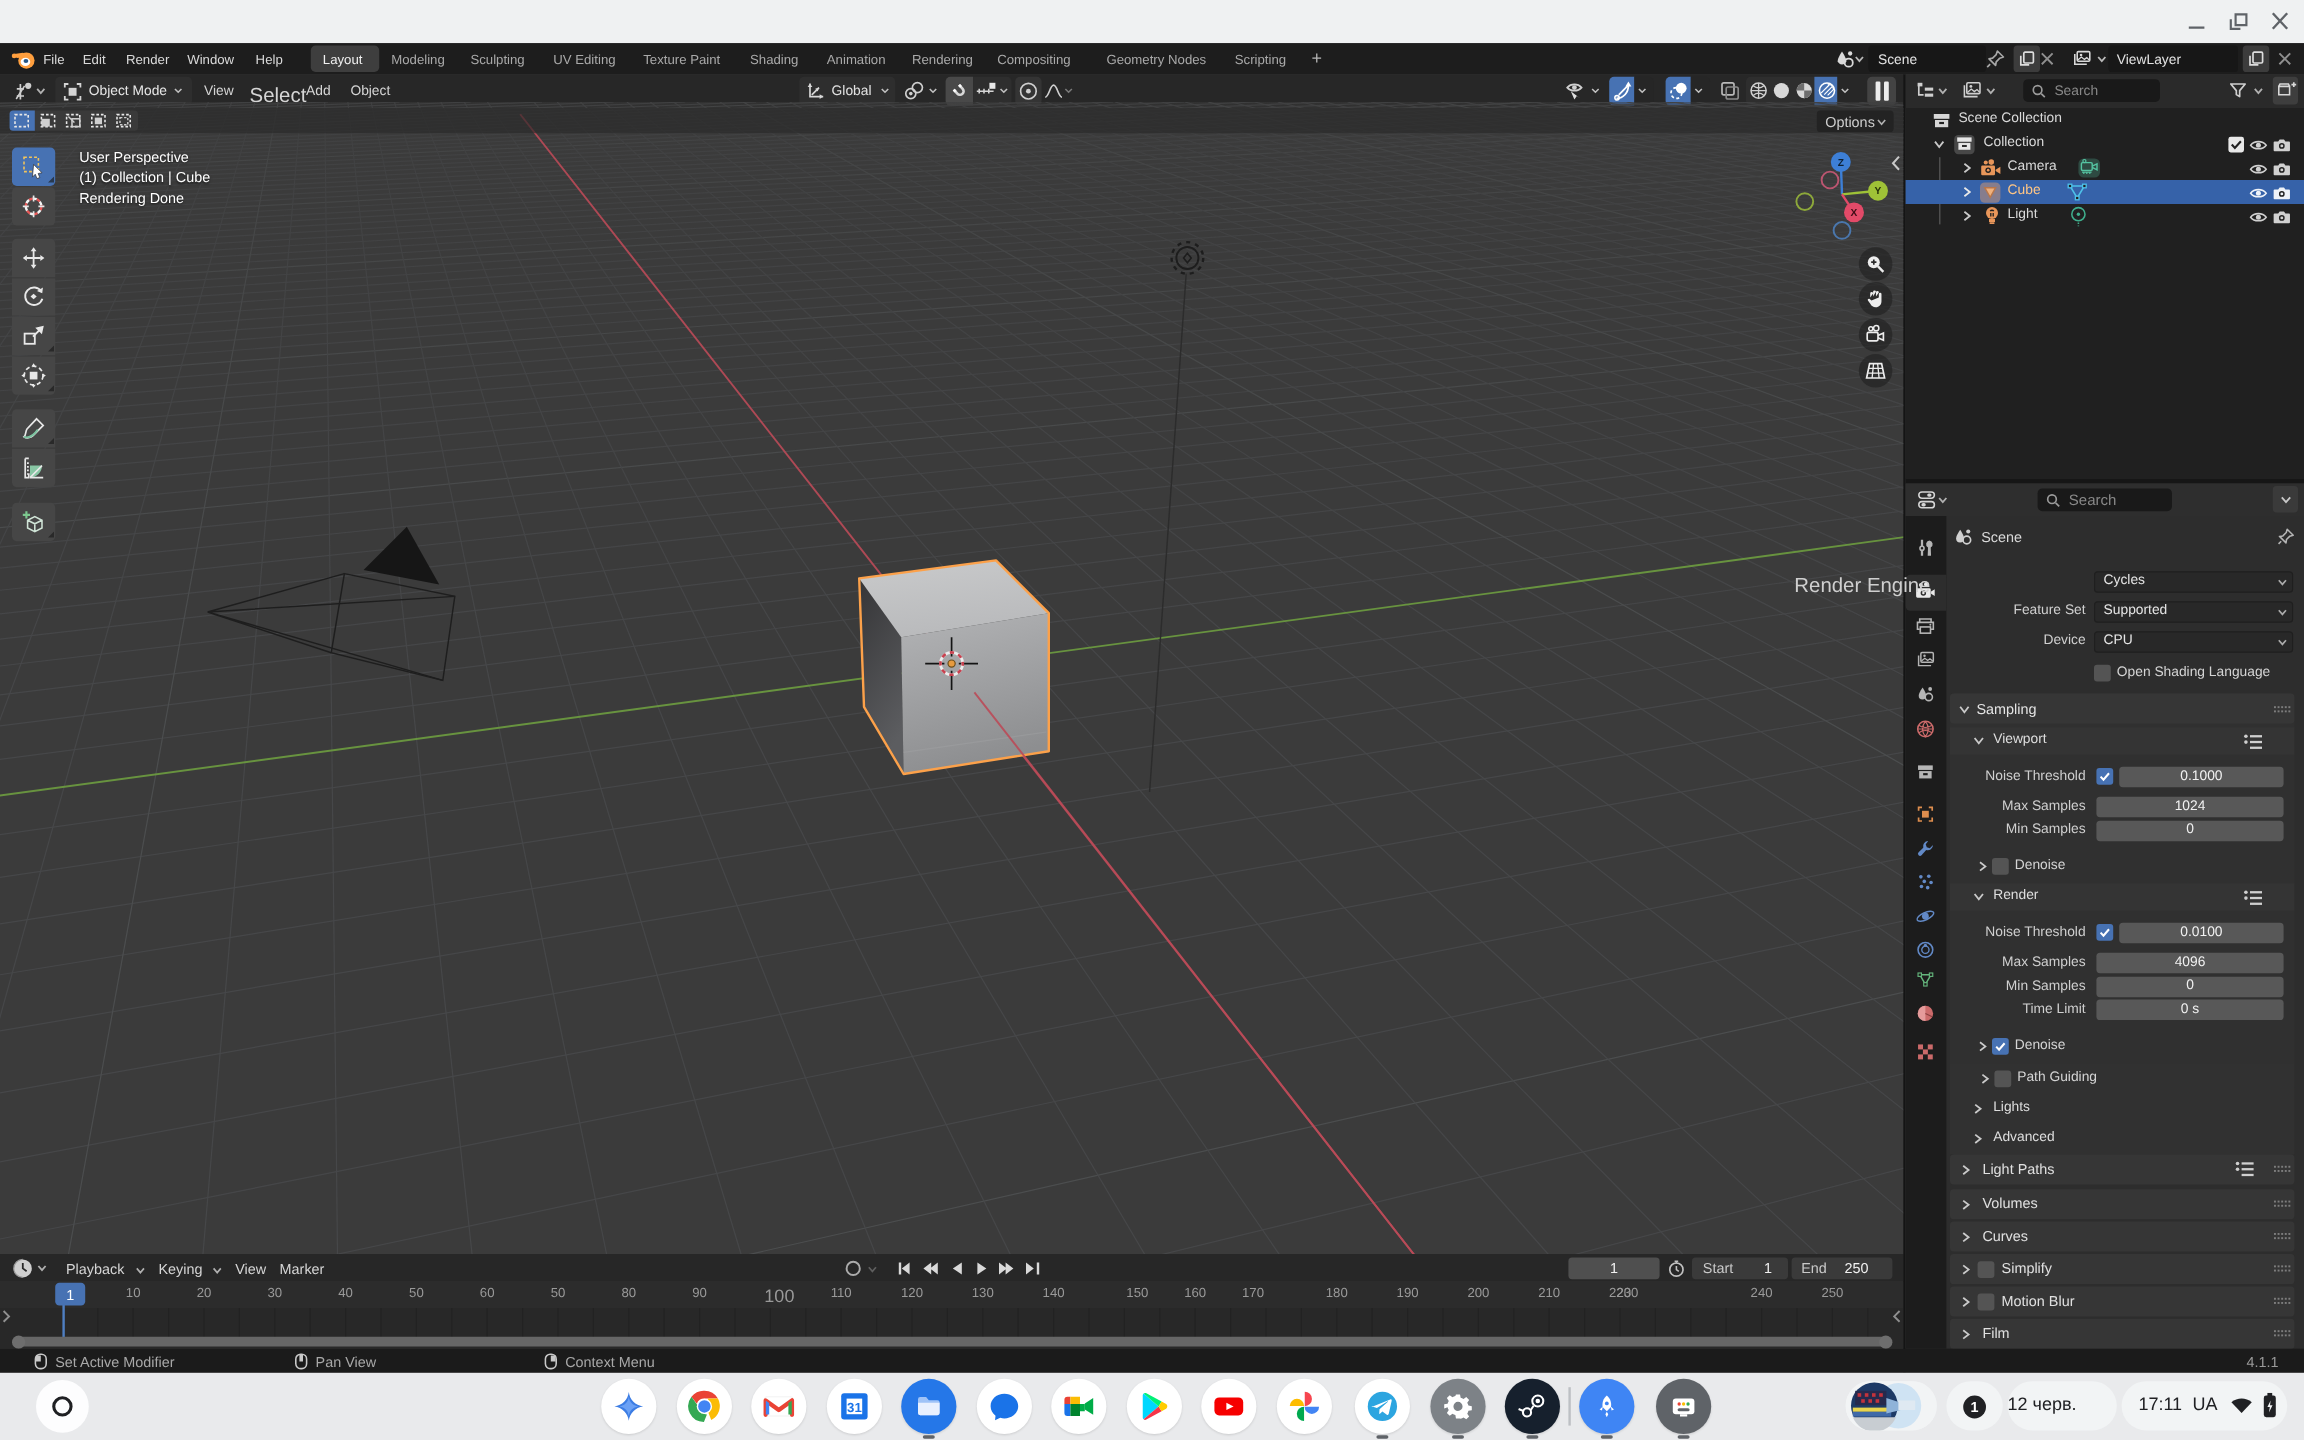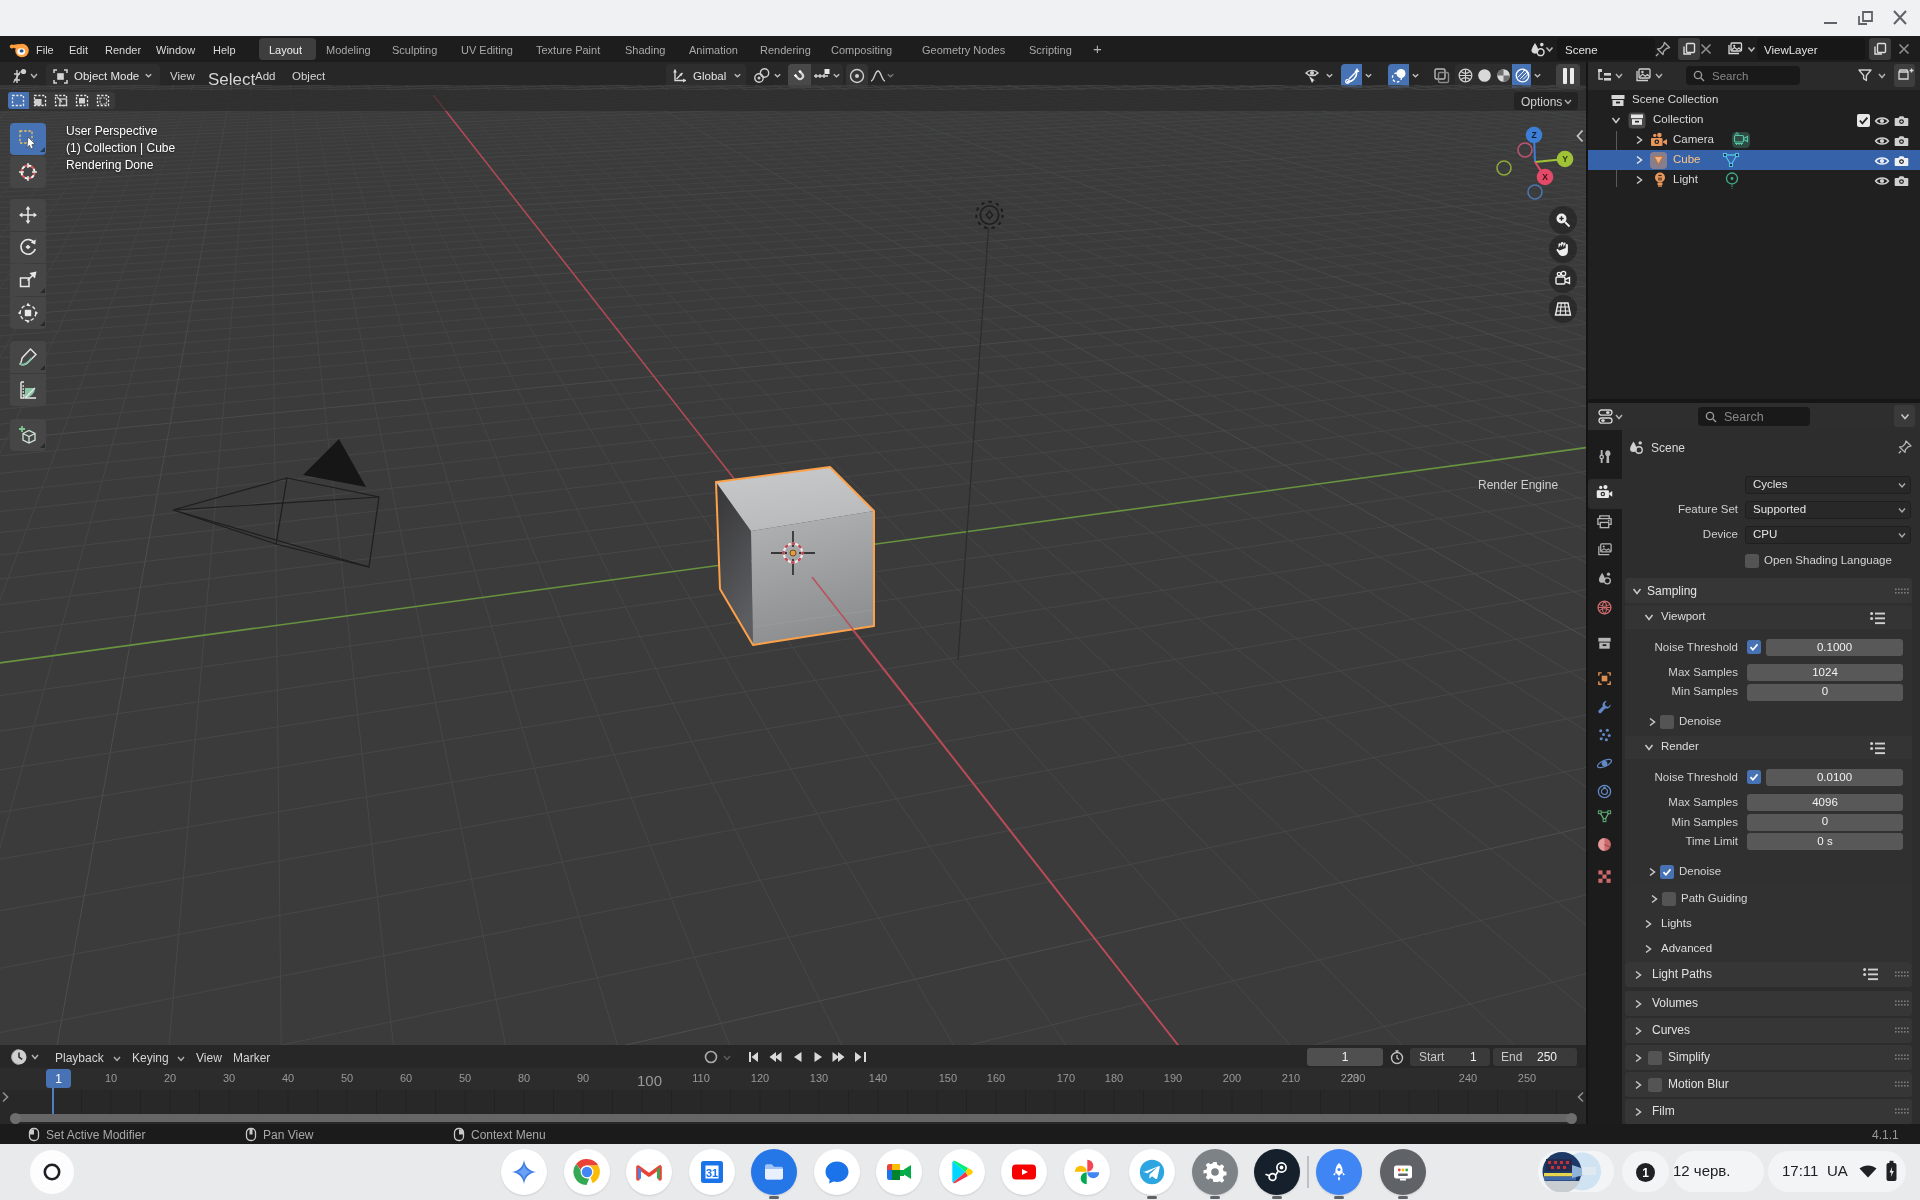--- a/index.html
+++ b/index.html
@@ -793,21 +793,21 @@
   </svg>
 <svg class="a" style="left:1627px;top:439px" width="18" height="18" viewBox="0 0 18 18">
 <path d="M6.5 2.5 C8.8 6.3 9.7 8.2 9.7 9.8 A3.3 3.3 0 0 1 3.1 9.8 C3.1 8.2 4.1 6.3 6.5 2.5 Z" fill="#d0d0d0"></path>
 <circle cx="12" cy="11" r="3.2" fill="none" stroke="#d0d0d0" stroke-width="1.4"></circle>
 <circle cx="13.2" cy="3.9" r="1.7" fill="#d0d0d0"></circle>
   </svg>
 <div class="t" style="left:1651px;top:441px;font-size:12px;color:#d9d9d9">Scene</div>
 <svg class="a" style="left:1897px;top:439px" width="16" height="16" viewBox="0 0 16 16">
 <path d="M9 2 L14 7 L11.2 7.8 L8.4 10.6 L8 13.4 L2.6 8 L5.4 7.6 L8.2 4.8 Z M4 12 L1.8 14.2" fill="none" stroke="#b5b5b5" stroke-width="1.3" stroke-linejoin="round"></path>
   </svg>
-<div class="t" style="left:1478px;top:478px;width:260px;text-align:left;font-size:12px;color:#cfcfcf">Render Engine</div>
+<div class="t" style="left:1422px;top:478px;width:260px;text-align:center;font-size:17px;color:#cfcfcf">Render Engine</div>
 <div class="a" style="left:1745px;top:476px;width:166px;height:18px;background:#282828;border-radius:3px;border:1px solid #1f1f1f"></div>
 <div class="t" style="left:1753px;top:478px;font-size:11.5px;color:#e5e5e5">Cycles</div>
 <svg class="a" style="left:1897px;top:481px" width="10" height="9" viewBox="0 0 10 9">
     <path d="M2 2.5 L5 6 L8 2.5" fill="none" stroke="#aaa" stroke-width="1.4"></path>
   </svg>
 <div class="t" style="left:1478px;top:503px;width:260px;text-align:right;font-size:11.5px;color:#cfcfcf">Feature Set</div>
 <div class="a" style="left:1745px;top:501px;width:166px;height:18px;background:#282828;border-radius:3px;border:1px solid #1f1f1f"></div>
 <div class="t" style="left:1753px;top:503px;font-size:11.5px;color:#e5e5e5">Supported</div>
 <svg class="a" style="left:1897px;top:506px" width="10" height="9" viewBox="0 0 10 9">
     <path d="M2 2.5 L5 6 L8 2.5" fill="none" stroke="#aaa" stroke-width="1.4"></path>
@@ -1105,21 +1105,21 @@
 <div class="t" style="left:445.0px;top:1072px;width:40px;text-align:center;font-size:11px;color:#999999">50</div>
 <div class="t" style="left:504.0px;top:1072px;width:40px;text-align:center;font-size:11px;color:#999999">80</div>
 <div class="t" style="left:563.0px;top:1072px;width:40px;text-align:center;font-size:11px;color:#999999">90</div>
 <div class="t" style="left:622.0px;top:1072px;width:40px;text-align:right;font-size:15px;color:#999999">100</div>
 <div class="t" style="left:681.0px;top:1072px;width:40px;text-align:center;font-size:11px;color:#999999">110</div>
 <div class="t" style="left:740.0px;top:1072px;width:40px;text-align:center;font-size:11px;color:#999999">120</div>
 <div class="t" style="left:799.0px;top:1072px;width:40px;text-align:center;font-size:11px;color:#999999">130</div>
 <div class="t" style="left:858.0px;top:1072px;width:40px;text-align:center;font-size:11px;color:#999999">140</div>
 <div class="t" style="left:917.0px;top:1072px;width:40px;text-align:right;font-size:11px;color:#999999">150</div>
 <div class="t" style="left:976.0px;top:1072px;width:40px;text-align:center;font-size:11px;color:#999999">160</div>
-<div class="t" style="left:1035.0px;top:1072px;width:40px;text-align:right;font-size:11px;color:#999999">170</div>
+<div class="t" style="left:1035.0px;top:1072px;width:40px;text-align:left;font-size:11px;color:#999999">170</div>
 <div class="t" style="left:1094.0px;top:1072px;width:40px;text-align:center;font-size:11px;color:#999999">180</div>
 <div class="t" style="left:1153.0px;top:1072px;width:40px;text-align:center;font-size:11px;color:#999999">190</div>
 <div class="t" style="left:1212.0px;top:1072px;width:40px;text-align:center;font-size:11px;color:#999999">200</div>
 <div class="t" style="left:1271.0px;top:1072px;width:40px;text-align:center;font-size:11px;color:#999999">210</div>
 <div class="t" style="left:1330.0px;top:1072px;width:40px;text-align:center;font-size:11px;color:#999999">220</div>
 <div class="t" style="left:1347px;top:1072px;width:40px;text-align:left;font-size:11px;color:#999999">230</div>
 <div class="t" style="left:1448.0px;top:1072px;width:40px;text-align:center;font-size:11px;color:#999999">240</div>
 <div class="t" style="left:1507.0px;top:1072px;width:40px;text-align:center;font-size:11px;color:#999999">250</div>
 <svg class="a" style="left:0;top:1090px" width="1586" height="25" viewBox="0 0 1586 25">
 <line x1="81.5" y1="0" x2="81.5" y2="25" stroke="#222222" stroke-width="1"></line>

